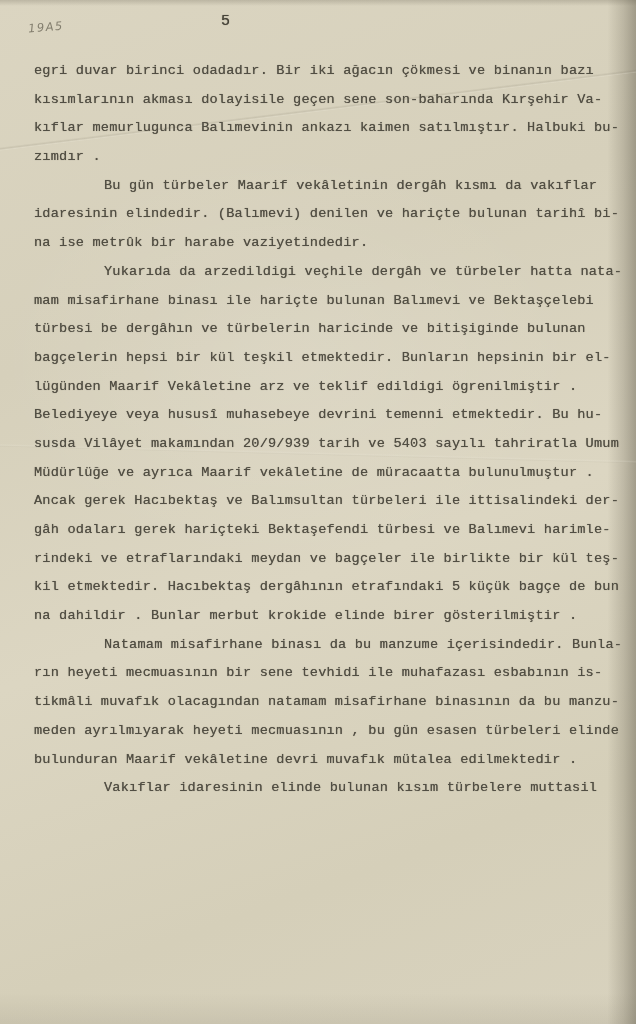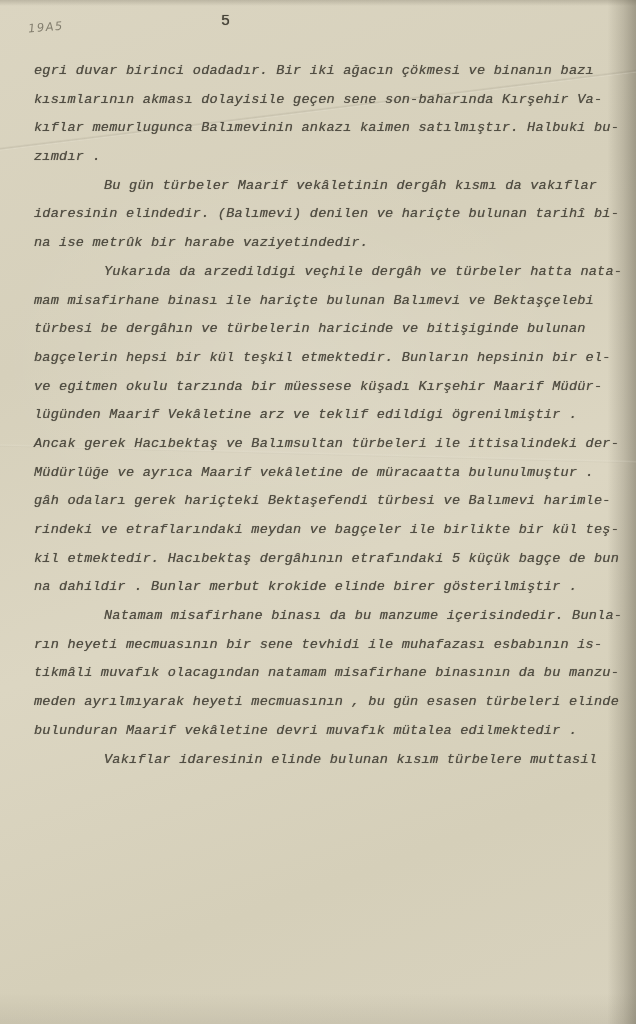--- a/index.html
+++ b/index.html
@@ -51,21 +51,20 @@
     position: absolute; top: 57px; left: 34px; width: 595px;
     font-size: 13.6px;
     letter-spacing: 0.2px;
     color: #514e43;
   }
   .line {
     height: 28.7px;
     line-height: 28.7px;
     white-space: pre;
     text-shadow: 0 0 0.7px rgba(82,78,66,0.85);
-    font-style: italic;
   }
   .line.indent { padding-left: 70px; }
 </style>
 </head>
 <body>
 
 <div class="paper">
   <div class="crease"></div>
   <div class="crease2"></div>
 
@@ -77,24 +76,25 @@
     <div class="line">kısımlarının akması dolayisile geçen sene son-baharında Kırşehir Va-</div>
     <div class="line">kıflar memurlugunca Balımevinin ankazı kaimen satılmıştır. Halbuki bu-</div>
     <div class="line">zımdır .</div>
     <div class="line indent">Bu gün türbeler Maarif vekâletinin dergâh kısmı da vakıflar</div>
     <div class="line">idaresinin elindedir. (Balımevi) denilen ve hariçte bulunan tarihî bi-</div>
     <div class="line">na ise metrûk bir harabe vaziyetindedir.</div>
     <div class="line indent">Yukarıda da arzedildigi veçhile dergâh ve türbeler hatta nata-</div>
     <div class="line">mam misafirhane binası ile hariçte bulunan Balımevi ve Bektaşçelebi</div>
     <div class="line">türbesi be dergâhın ve türbelerin haricinde ve bitişiginde bulunan</div>
     <div class="line">bagçelerin hepsi bir kül teşkil etmektedir. Bunların hepsinin bir el-</div>
-    <div class="line">ve egitmen okulu tarzında bir müessese küşadı Kırşehir Maarif Müdür-</div>
     <div class="line">lügünden Maarif Vekâletine arz ve teklif edildigi ögrenilmiştir .</div>
+    <div class="line">Belediyeye veya hususî muhasebeye devrini temenni etmektedir. Bu hu-</div>
+    <div class="line">susda Vilâyet makamından 20/9/939 tarih ve 5403 sayılı tahriratla Umum</div>
+    <div class="line">Müdürlüğe ve ayrıca Maarif vekâletine de müracaatta bulunulmuştur .</div>
     <div class="line">Ancak gerek Hacıbektaş ve Balımsultan türbeleri ile ittisalindeki der-</div>
-    <div class="line">Müdürlüğe ve ayrıca Maarif vekâletine de müracaatta bulunulmuştur .</div>
     <div class="line">gâh odaları gerek hariçteki Bektaşefendi türbesi ve Balımevi harimle-</div>
     <div class="line">rindeki ve etraflarındaki meydan ve bagçeler ile birlikte bir kül teş-</div>
     <div class="line">kil etmektedir. Hacıbektaş dergâhının etrafındaki 5 küçük bagçe de bun</div>
     <div class="line">na dahildir . Bunlar merbut krokide elinde birer gösterilmiştir .</div>
     <div class="line indent">Natamam misafirhane binası da bu manzume içerisindedir. Bunla-</div>
     <div class="line">rın heyeti mecmuasının bir sene tevhidi ile muhafazası esbabının is-</div>
     <div class="line">tikmâli muvafık olacagından natamam misafirhane binasının da bu manzu-</div>
     <div class="line">meden ayrılmıyarak heyeti mecmuasının , bu gün esasen türbeleri elinde</div>
     <div class="line">bulunduran Maarif vekâletine devri muvafık mütalea edilmektedir .</div>
     <div class="line indent">Vakıflar idaresinin elinde bulunan kısım türbelere muttasil</div>

